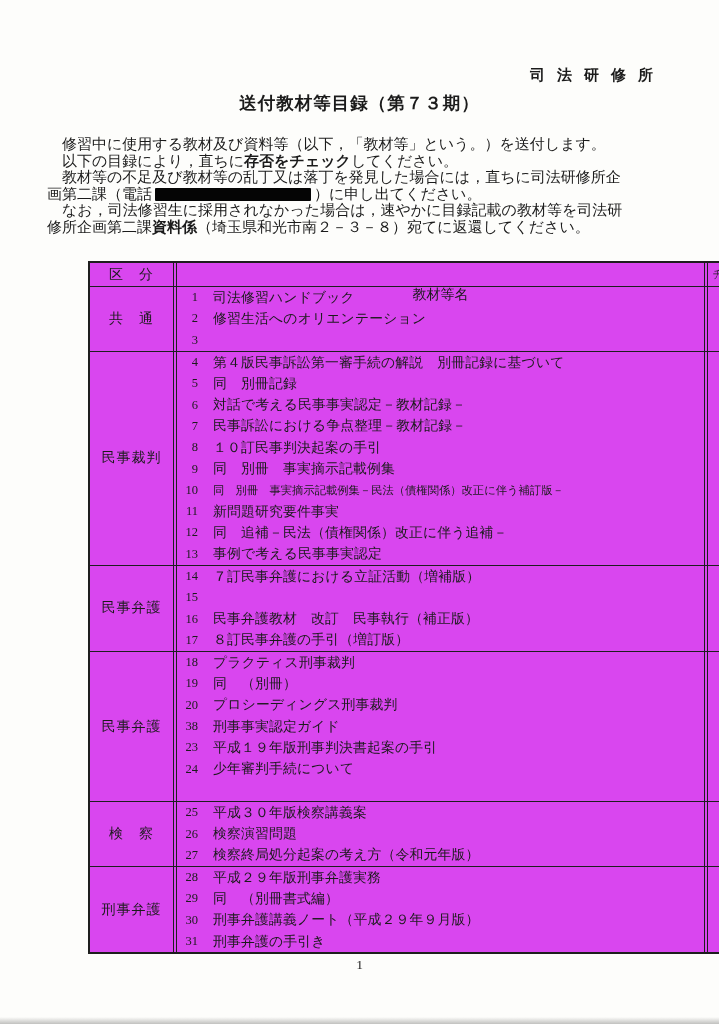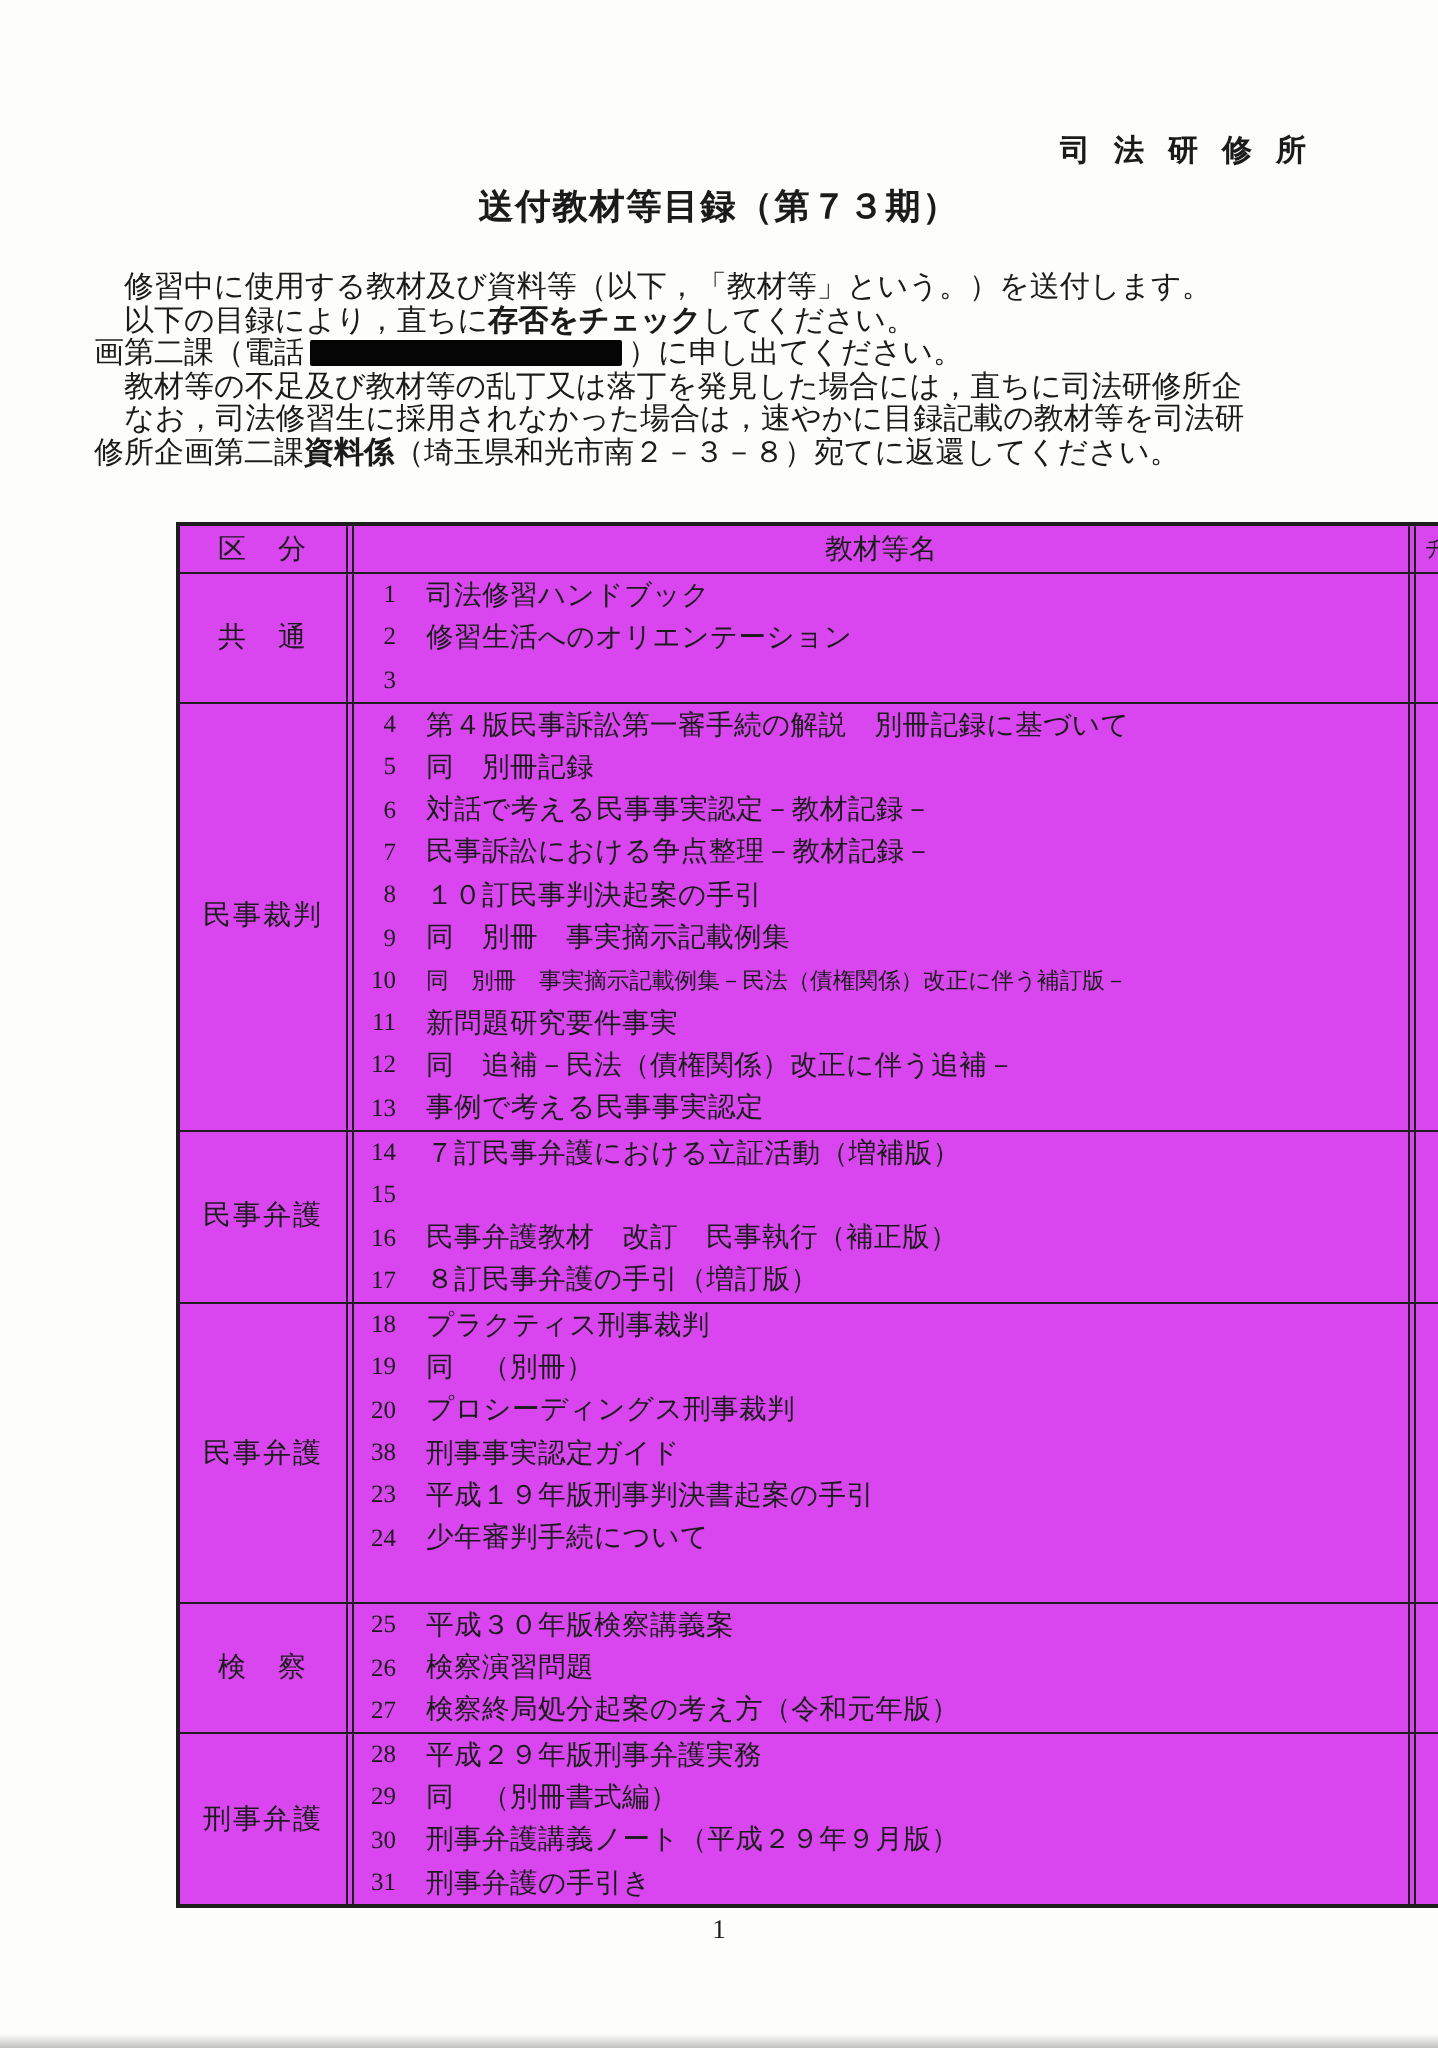--- a/index.html
+++ b/index.html
@@ -56,21 +56,21 @@
     margin:0 2px;min-width:0;
   }
   .chk-col{
     width:46px;flex:0 0 46px;border-left:1.4px solid #1e1e1e;
     display:flex;flex-direction:column;
   }
   .hdr{height:23px;border-bottom:0;}
   .hdr .cat-cell,.hdr .mid-cell,.hdr .chk-cell{font-size:14px;}
   .hdr-row{border-bottom:1.6px solid #1e1e1e;}
   .mid-cell{
-    display:flex;align-items:center;justify-content:center;height:23px;
+    display:flex;align-items:center;justify-content:center;height:23px;margin-top:20px;
   }
   .chk-hdr{
     display:flex;align-items:center;justify-content:center;height:23px;
     font-size:11.5px;transform:scaleX(0.78);transform-origin:center;
     white-space:nowrap;
   }
   .item-row{
     display:flex;align-items:center;height:21.3px;overflow:hidden;
   }
   .item-no{
@@ -103,22 +103,22 @@
 
 <div class="page">
 
   <div class="institution">司法研修所</div>
 
   <div class="doc-title">送付教材等目録（第７３期）</div>
 
   <div class="intro" id="intro">
       <div class="intro-line"><span>　修習中に使用する教材及び資料等（以下，「教材等」という。）を送付します。</span></div>
       <div class="intro-line"><span>　以下の目録により，直ちに</span><b>存否をチェック</b><span>してください。</span></div>
+      <div class="intro-line"><span>　教材等の不足及び教材等の乱丁又は落丁を発見した場合には，直ちに司法研修所企</span></div>
       <div class="intro-line"><span>画第二課（電話</span><span class="redaction"></span><span>）に申し出てください。</span></div>
-      <div class="intro-line"><span>　教材等の不足及び教材等の乱丁又は落丁を発見した場合には，直ちに司法研修所企</span></div>
       <div class="intro-line"><span>　なお，司法修習生に採用されなかった場合は，速やかに目録記載の教材等を司法研</span></div>
       <div class="intro-line"><span>修所企画第二課</span><b>資料係</b><span>（埼玉県和光市南２－３－８）宛てに返還してください。</span></div>
     </div>
 
   <div class="tbl" id="materials-table">
     <div class="tr hdr hdr-row">
       <div class="cat-cell">区　分</div>
       <div class="mid-col">
           <div class="mid-cell">教材等名</div>
         </div>

